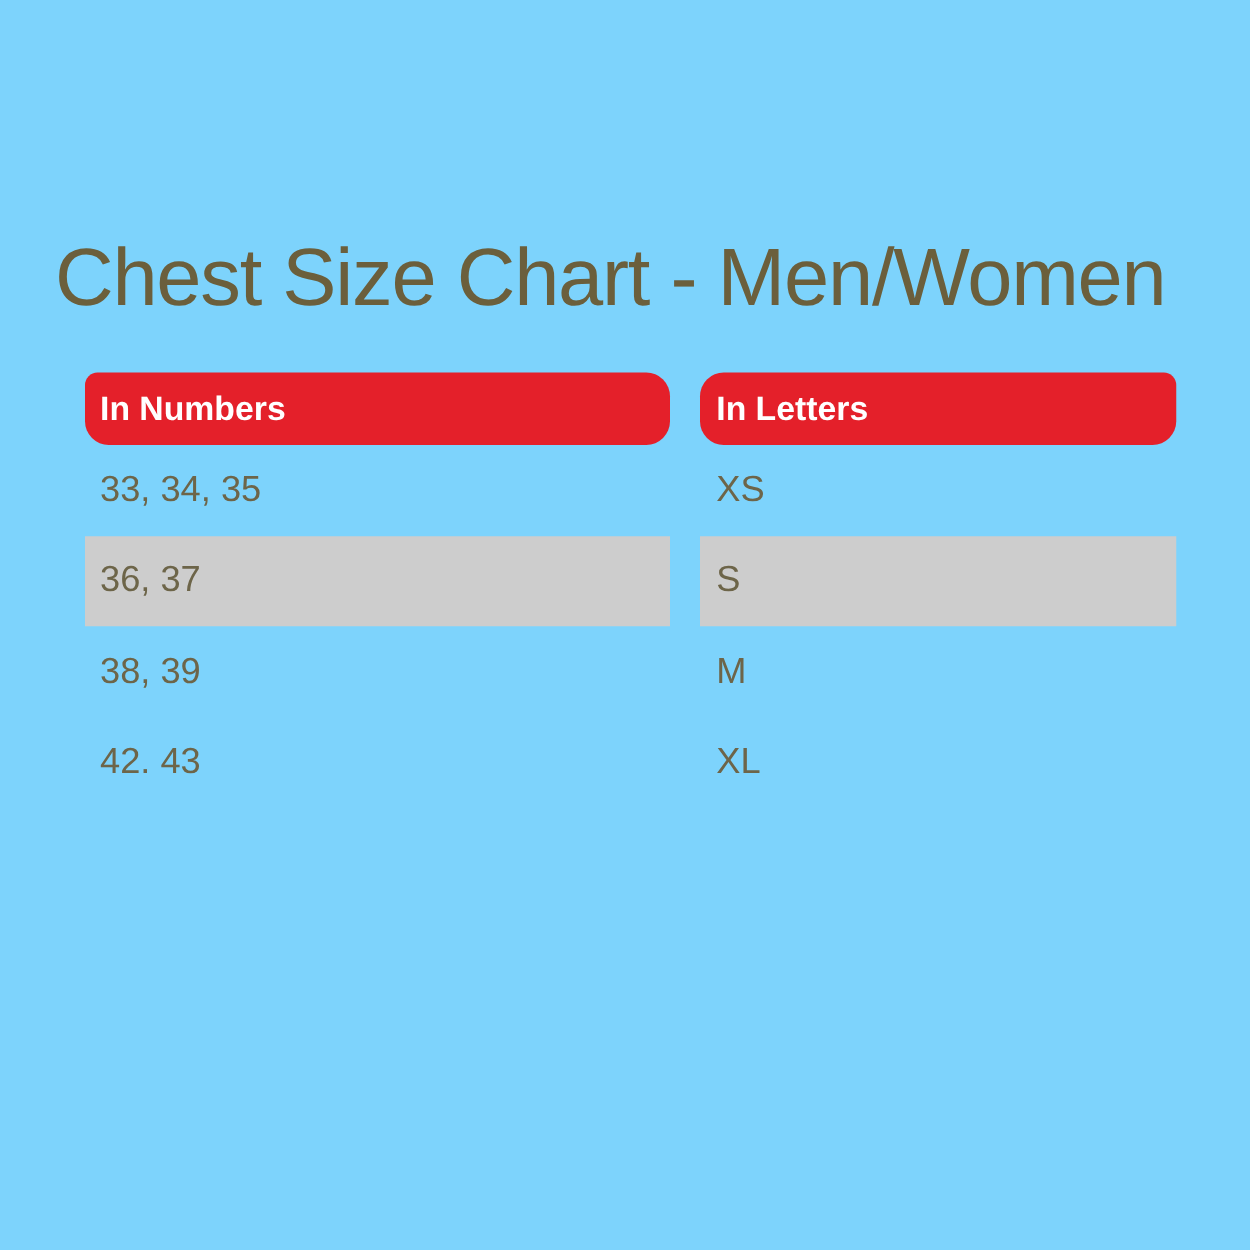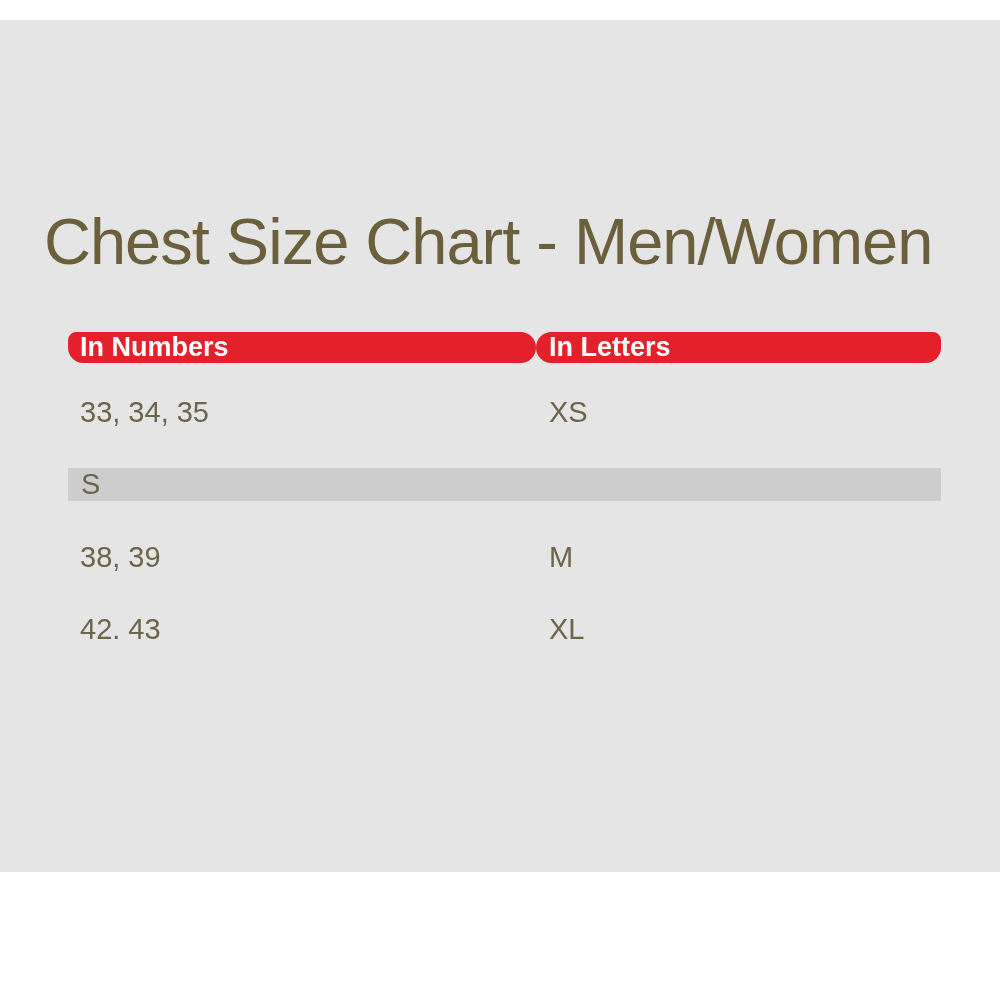--- a/index.html
+++ b/index.html
@@ -2,46 +2,44 @@
 <html><head>
 <meta charset="utf-8">
 <style>
   html, body {
     margin: 0;
     padding: 0;
   }
   .canvas {
     position: relative;
     width: 1000px;
-    height: 852px;
-    background: #e5e5e5;
+    height: 1000px;
+    background: #7dd3fc;
     overflow: hidden;
     font-family: "Liberation Sans", sans-serif;
-    margin-top: 20px;
   }
   .page-title {
     position: absolute;
     left: 44px;
     top: 184px;
     font-size: 65px;
     font-weight: 400;
     letter-spacing: -1px;
     color: #6B5F3C;
     white-space: nowrap;
   }
   .size-table {
     position: absolute;
     left: 68px;
     top: 298px;
     width: 873px;
   }
   .trow {
     display: flex;
-    column-gap: 0;
-    align-items: center;
+    column-gap: 24px;
   }
   .trow.header-row {
     height: 58px;
   }
   .trow.body-row {
     height: 72.5px;
   }
   .cell {
     display: flex;
     align-items: center;
@@ -89,20 +87,21 @@
       <div class="cell c1">In Numbers</div>
       <div class="cell c2">In Letters</div>
     </div>
 
     <div class="trow body-row">
       <div class="cell c1">33, 34, 35</div>
       <div class="cell c2">XS</div>
     </div>
 
     <div class="trow body-row gray">
+      <div class="cell c1">36, 37</div>
       <div class="cell c2">S</div>
     </div>
 
     <div class="trow body-row">
       <div class="cell c1">38, 39</div>
       <div class="cell c2">M</div>
     </div>
 
 
     <div class="trow body-row">

